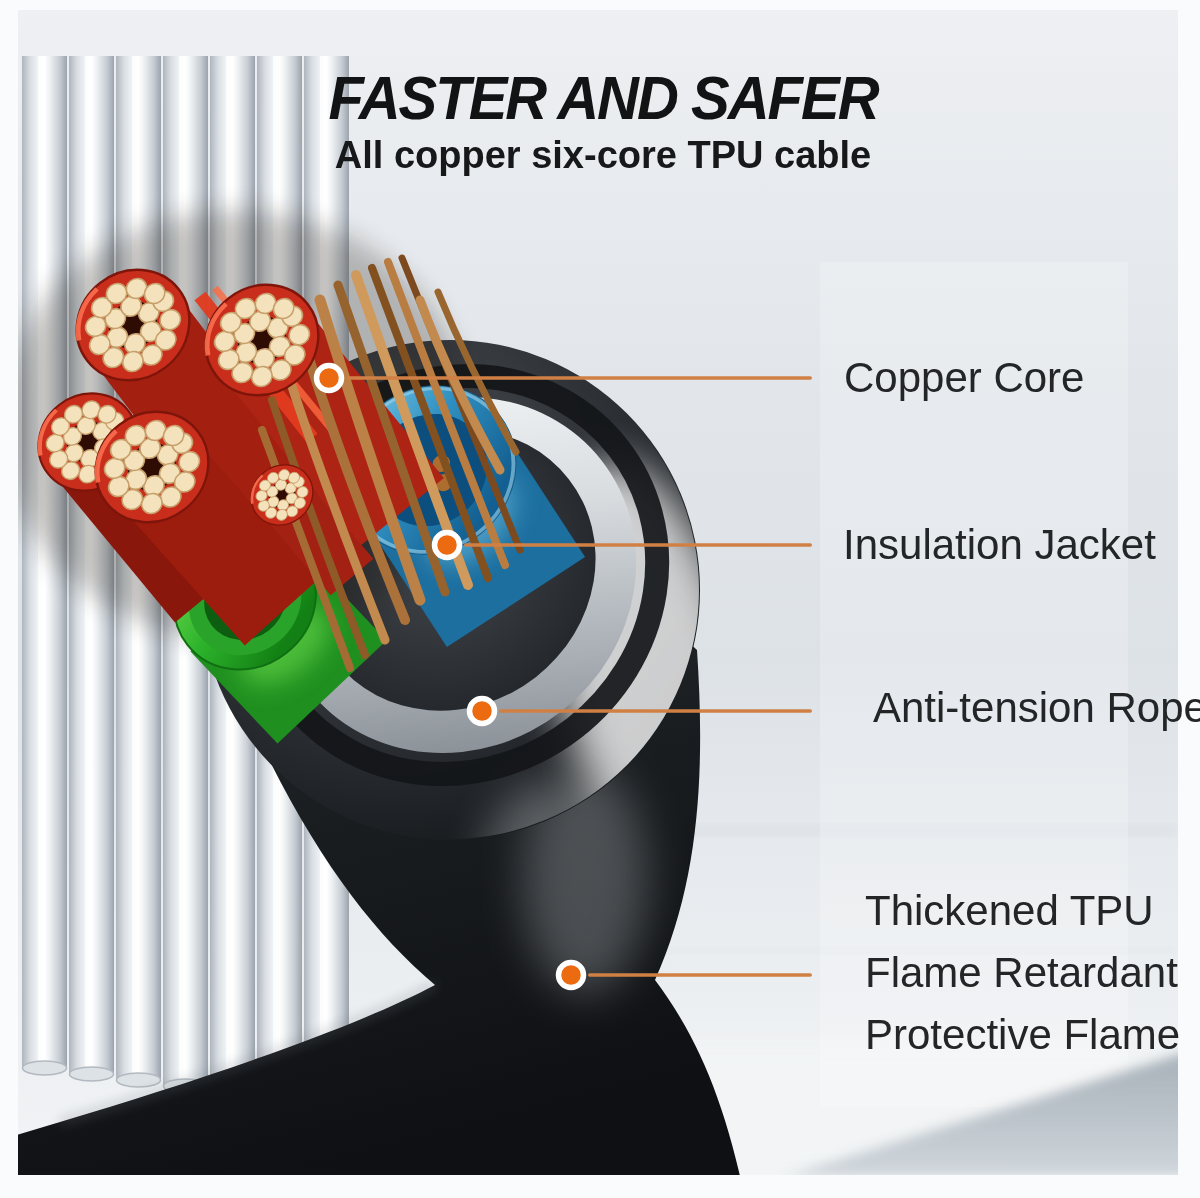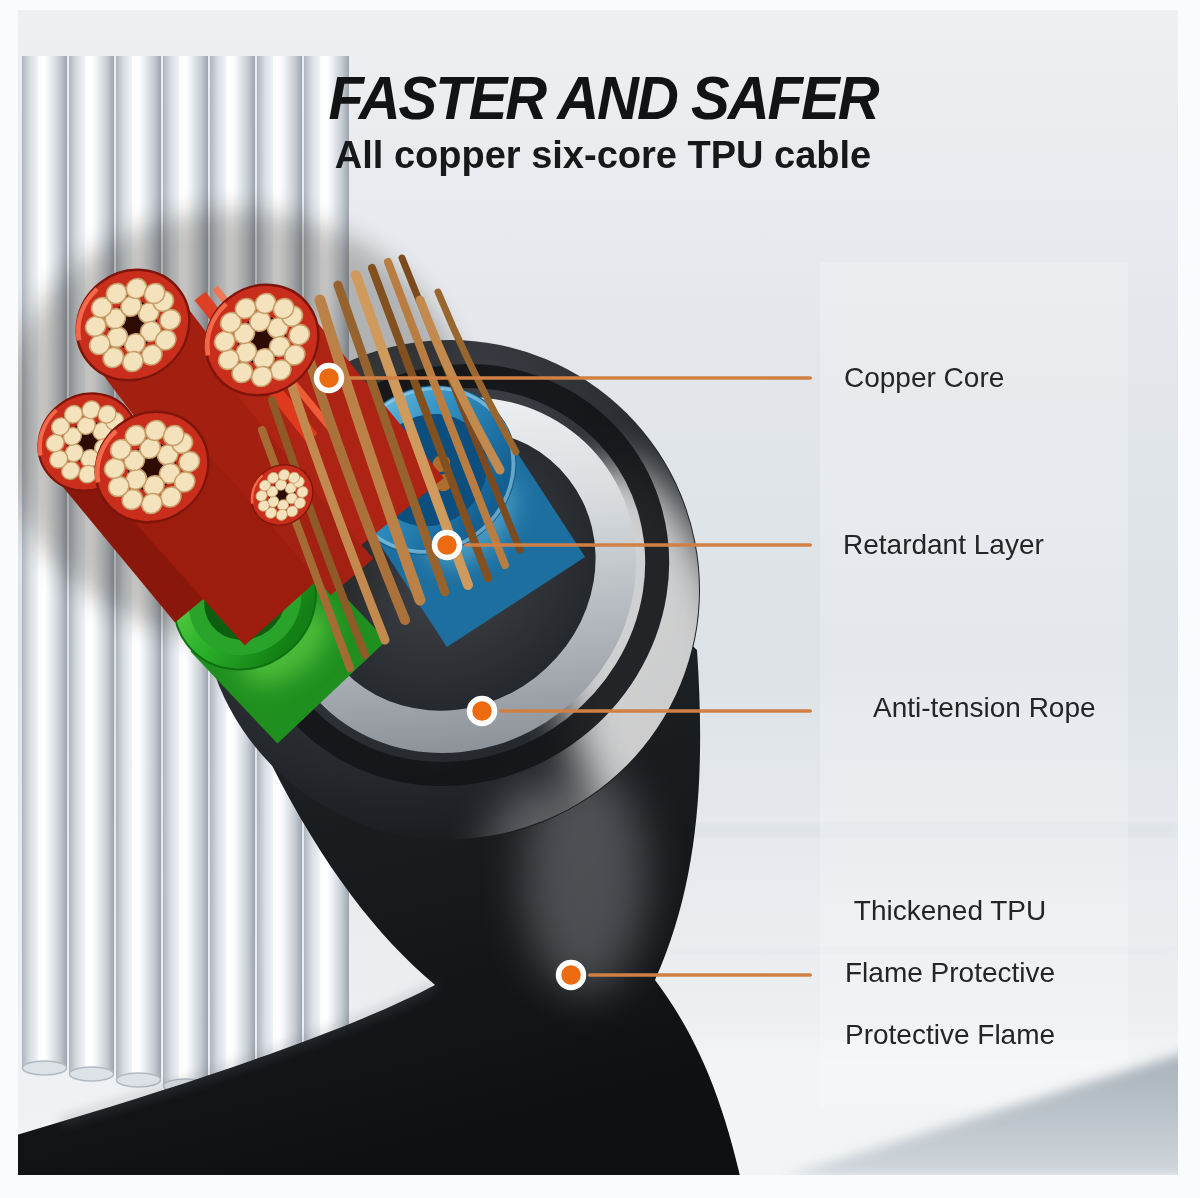--- a/index.html
+++ b/index.html
@@ -4,26 +4,26 @@
 <style>
   html,body{margin:0;padding:0;background:#ffffff;}
   .stage{position:relative;width:1200px;height:1198px;overflow:hidden;
          font-family:"Liberation Sans",sans-serif;background:#e3e7eb;padding-left:40px;}
   .stage svg{position:absolute;left:0;top:0;}
   .headline{position:absolute;left:0;top:64px;width:1206px;text-align:center;
             font-style:italic;font-weight:700;font-size:58px;letter-spacing:-2px;
             color:#121315;transform:scaleY(1.06);white-space:nowrap;}
   .subhead{position:absolute;left:0;top:134px;width:1206px;text-align:center;
            font-weight:700;font-size:38px;letter-spacing:0px;color:#17181a;white-space:nowrap;}
-  .callout-label{position:absolute;font-weight:400;font-size:28px;color:#232527;
+  .callout-label{position:absolute;font-weight:400;font-size:42px;color:#232527;
                  white-space:nowrap;line-height:40px;}
   .label-1{left:844px;top:358px;}
   .label-2{left:843px;top:525px;}
   .label-3{left:845px;top:688px;margin-left:28px;}
-  .label-4{left:845px;top:880px;line-height:62px;text-align:center;}
+  .label-4{left:865px;top:880px;line-height:62px;}
 </style>
 </head>
 <body>
 
 <div class="stage">
 
 <svg width="1200" height="1198" viewBox="0 0 1200 1198">
   <defs>
     <linearGradient id="bgG" x1="0" y1="0" x2="0" y2="1">
       <stop offset="0" stop-color="#eef0f3"></stop>
@@ -266,21 +266,21 @@
     <rect x="0" y="0" width="18" height="1198"></rect>
     <rect x="1178" y="0" width="22" height="1198"></rect>
     <rect x="0" y="1175" width="1200" height="23"></rect>
   </g>
 </svg>
 
 <div class="headline">FASTER AND SAFER</div>
 <div class="subhead">All copper six-core TPU cable</div>
 
 <div class="callout-label label-1">Copper Core</div>
-<div class="callout-label label-2">Retardant Layer</div>
+<div class="callout-label label-2">Insulation Jacket</div>
 <div class="callout-label label-3">Anti-tension Rope</div>
 <div class="callout-label label-4">
   <div>Thickened TPU</div>
-  <div>Flame Protective</div>
+  <div>Flame Retardant</div>
   <div>Protective Flame</div>
 </div>
 
 </div>
 
 </body></html>

